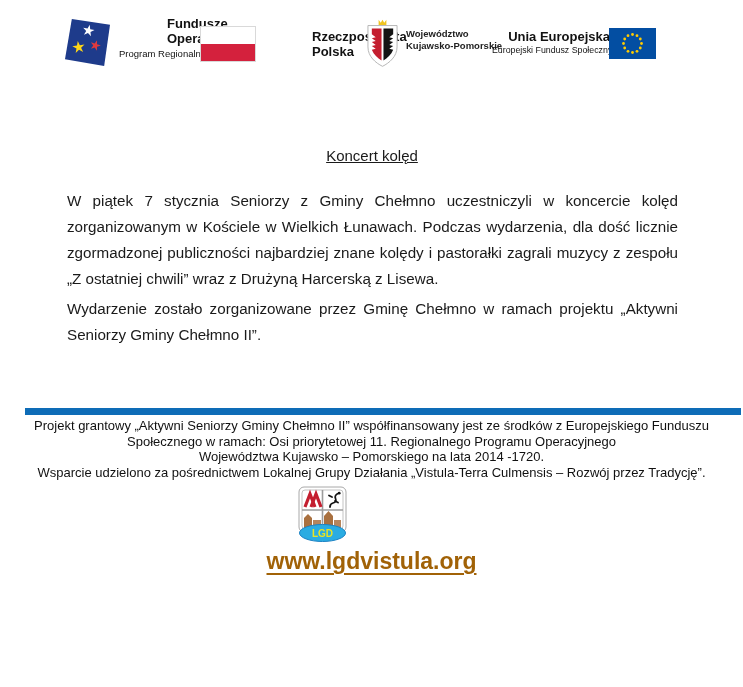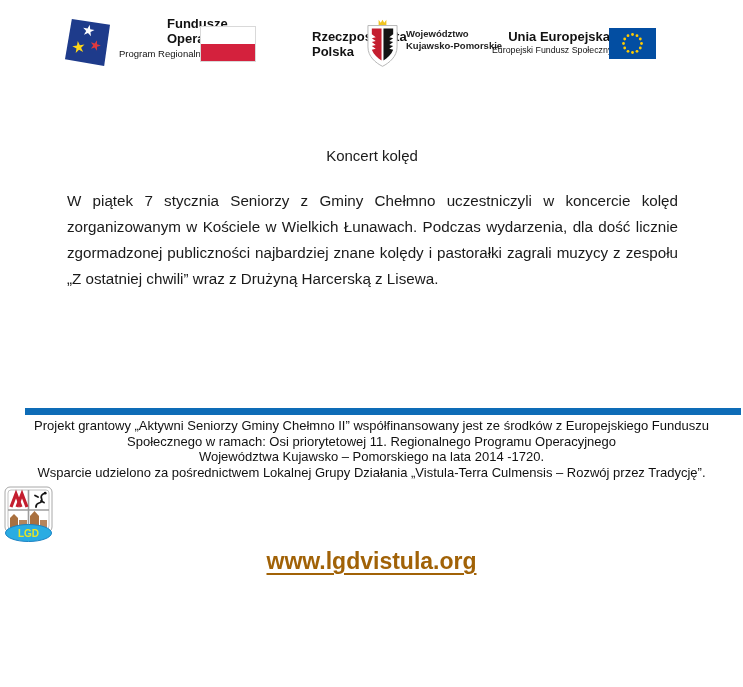--- a/index.html
+++ b/index.html
@@ -19,30 +19,30 @@
   .logo-sub{font-size:9.5px;color:#121212;margin-top:2px;}
   .kp-title{font-size:9.5px;font-weight:bold;line-height:12px;color:#222;margin-left:7px;margin-top:9px;}
   .eu-title{font-size:13px;font-weight:bold;line-height:15px;color:#121212;}
   .eu-sub{font-size:8.8px;color:#121212;margin-top:1px;white-space:nowrap;}
   .pl-flag{width:56px;height:36px;border:1px solid #d9d9d9;box-sizing:border-box;}
   .pl-flag .w{height:50%;background:#ffffff;}
   .pl-flag .r{height:50%;background:#d4213d;}
 
   
   .article-title{position:absolute;left:63px;top:147px;width:618px;text-align:center;
-                 font-size:15px;color:#1a1a1a;}
+                 font-size:15px;color:#1a1a1a;text-decoration:underline;}
   .article-body{position:absolute;left:63px;top:184px;width:619px;
                 font-size:15.2px;line-height:26px;text-align:justify;color:#1a1a1a;}
   .article-body p{margin:4px;}
 
   
   .divider{position:absolute;left:25px;top:408px;width:716px;height:7px;background:#0e6cb7;}
   .footer-lines{position:absolute;left:0;top:418px;width:743px;text-align:center;
                 font-size:13px;line-height:15.5px;color:#111;}
-  .lgd-wrap{position:absolute;left:0;top:486px;width:645px;display:flex;}
+  .lgd-wrap{position:absolute;left:0;top:486px;width:645px;display:flex;justify-content:center;}
   .site-link-wrap{position:absolute;left:0;top:548px;width:743px;text-align:center;}
   .site-link{font-size:23px;font-weight:600;color:#a16207;text-decoration:underline;
              text-underline-offset:4px;cursor:pointer;}
 </style>
 </head>
 <body>
 
 <div class="page">
 
   <div class="logos">
@@ -110,20 +110,21 @@
             <circle cx="19" cy="7.7" r="1.4"></circle>
         </g>
       </svg>
     </div>
   </div>
 
   <div class="article-title">Koncert kolęd</div>
 
   <div class="article-body">
     <p>W piątek 7 stycznia Seniorzy z Gminy Chełmno uczestniczyli w koncercie kolęd zorganizowanym w Kościele w Wielkich Łunawach. Podczas wydarzenia, dla dość licznie zgormadzonej publiczności najbardziej znane kolędy i pastorałki zagrali muzycy z zespołu „Z ostatniej chwili” wraz z Drużyną Harcerską z Lisewa.</p>
+    <p>Wydarzenie zostało zorganizowane przez Gminę Chełmno w ramach projektu „Aktywni Seniorzy Gminy Chełmno II”.</p>
   </div>
 
   <div class="divider"></div>
 
   <div class="footer-lines">
     <div>Projekt grantowy „Aktywni Seniorzy Gminy Chełmno II” współfinansowany jest ze środków z Europejskiego Funduszu</div>
     <div>Społecznego w ramach: Osi priorytetowej 11. Regionalnego Programu Operacyjnego</div>
     <div>Województwa Kujawsko – Pomorskiego na lata 2014 -1720.</div>
     <div>Wsparcie udzielono za pośrednictwem Lokalnej Grupy Działania „Vistula-Terra Culmensis – Rozwój przez Tradycję”.</div>
   </div>

